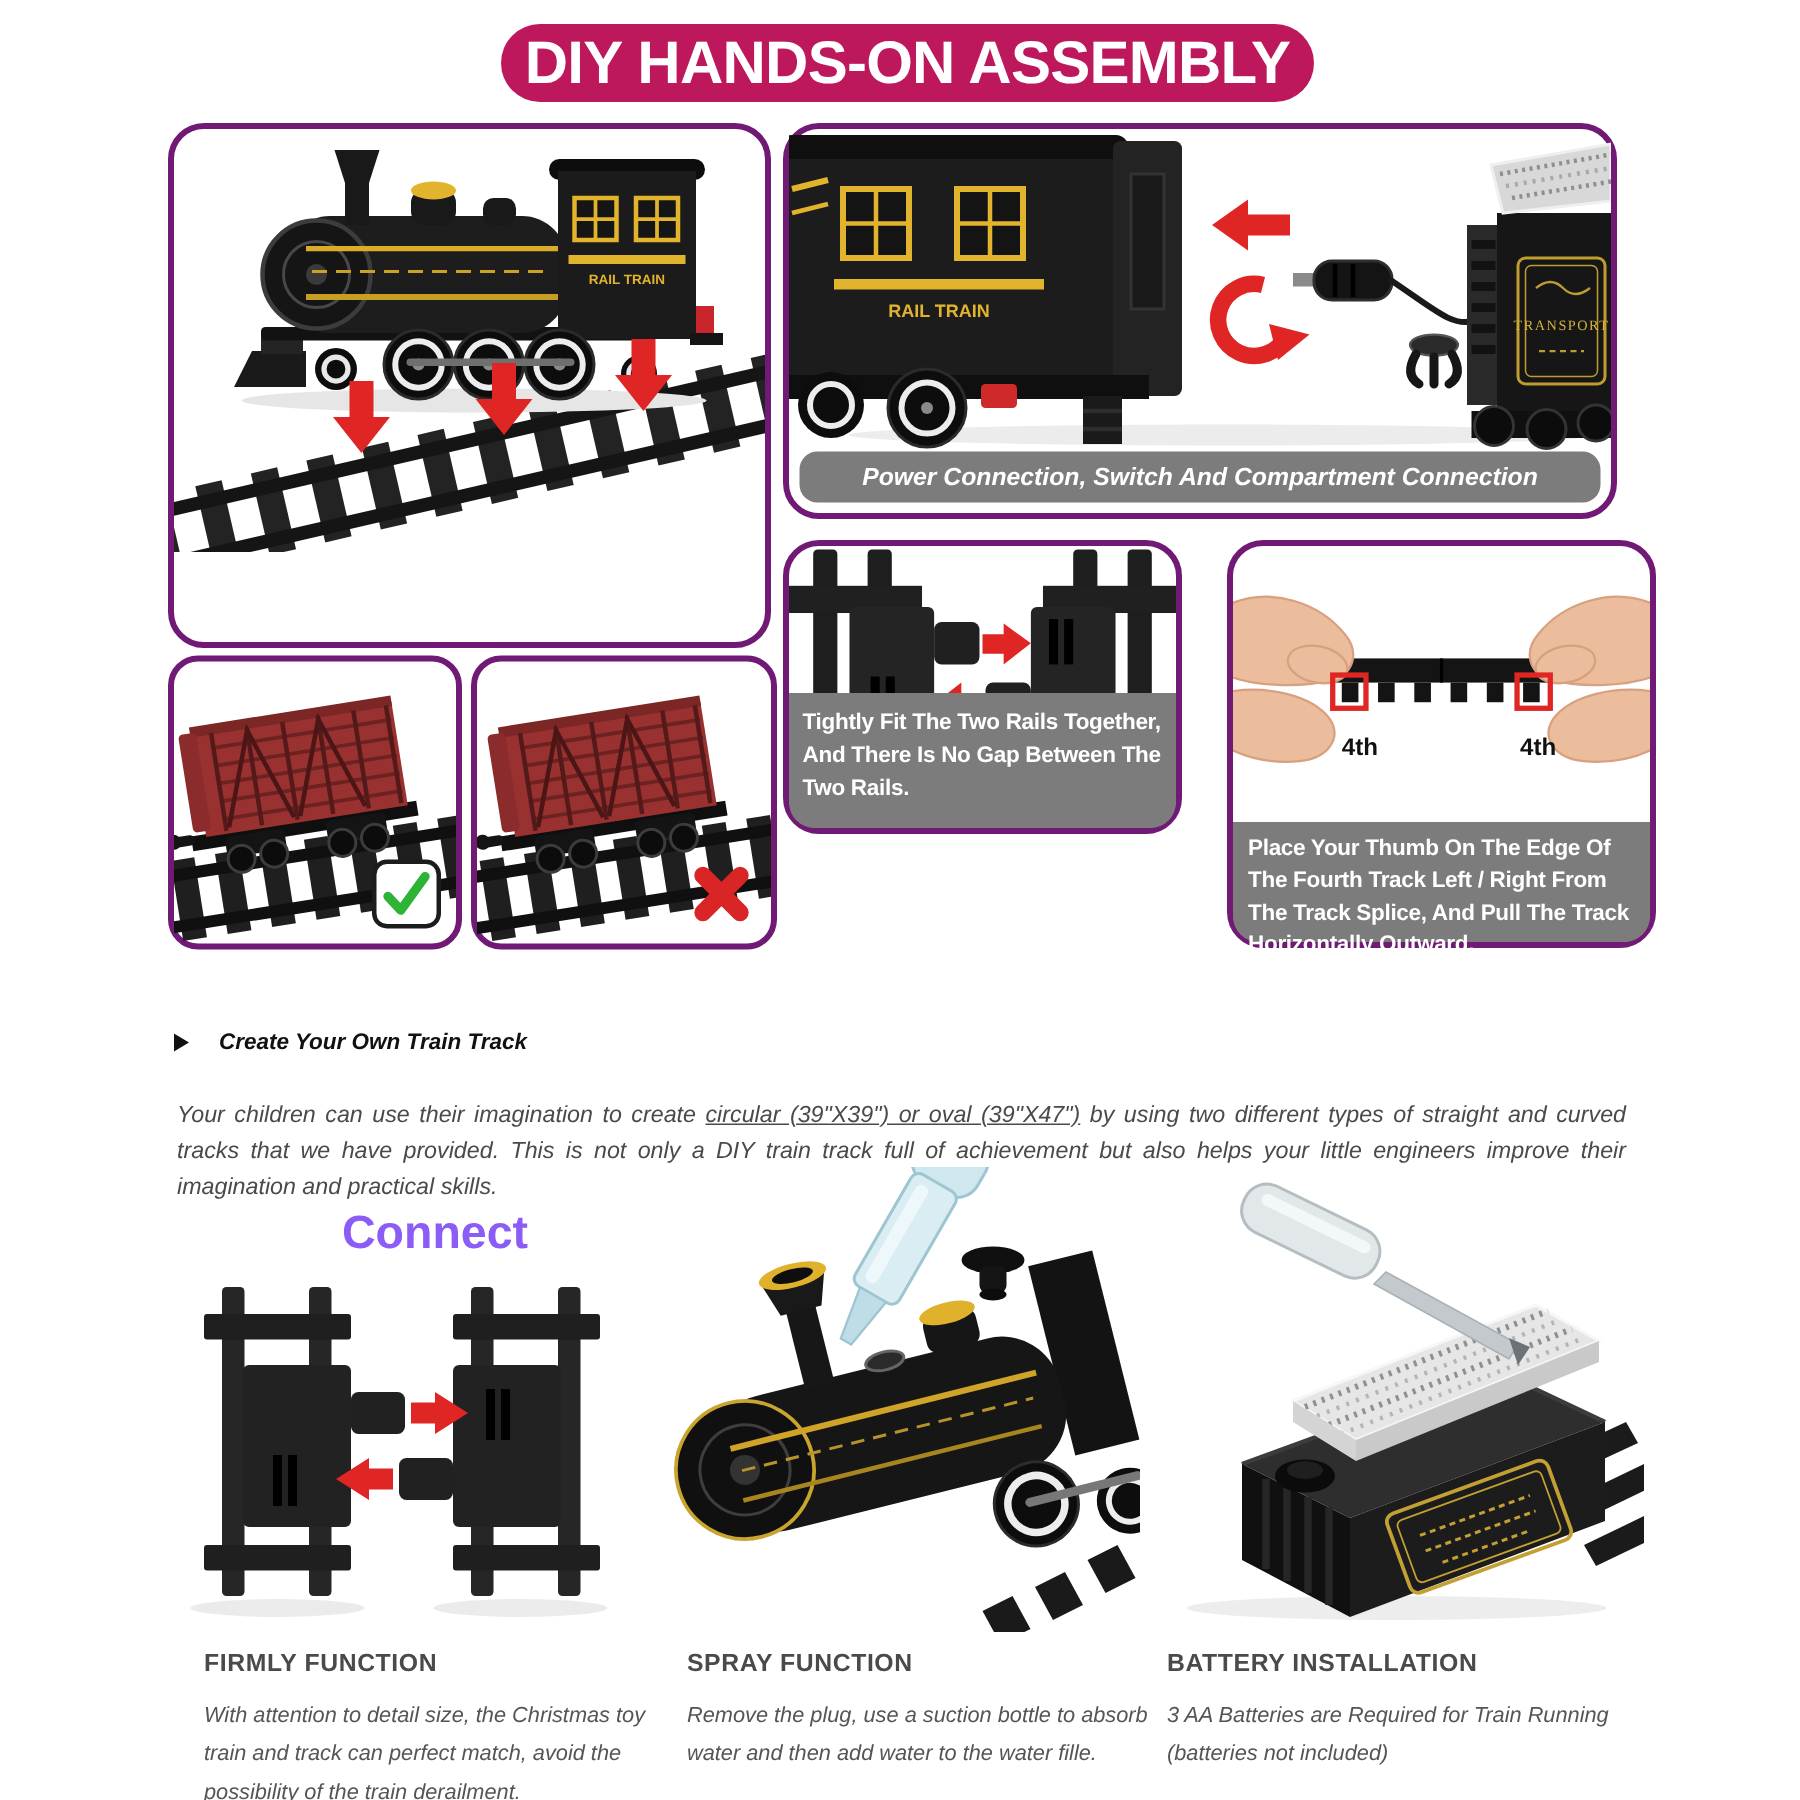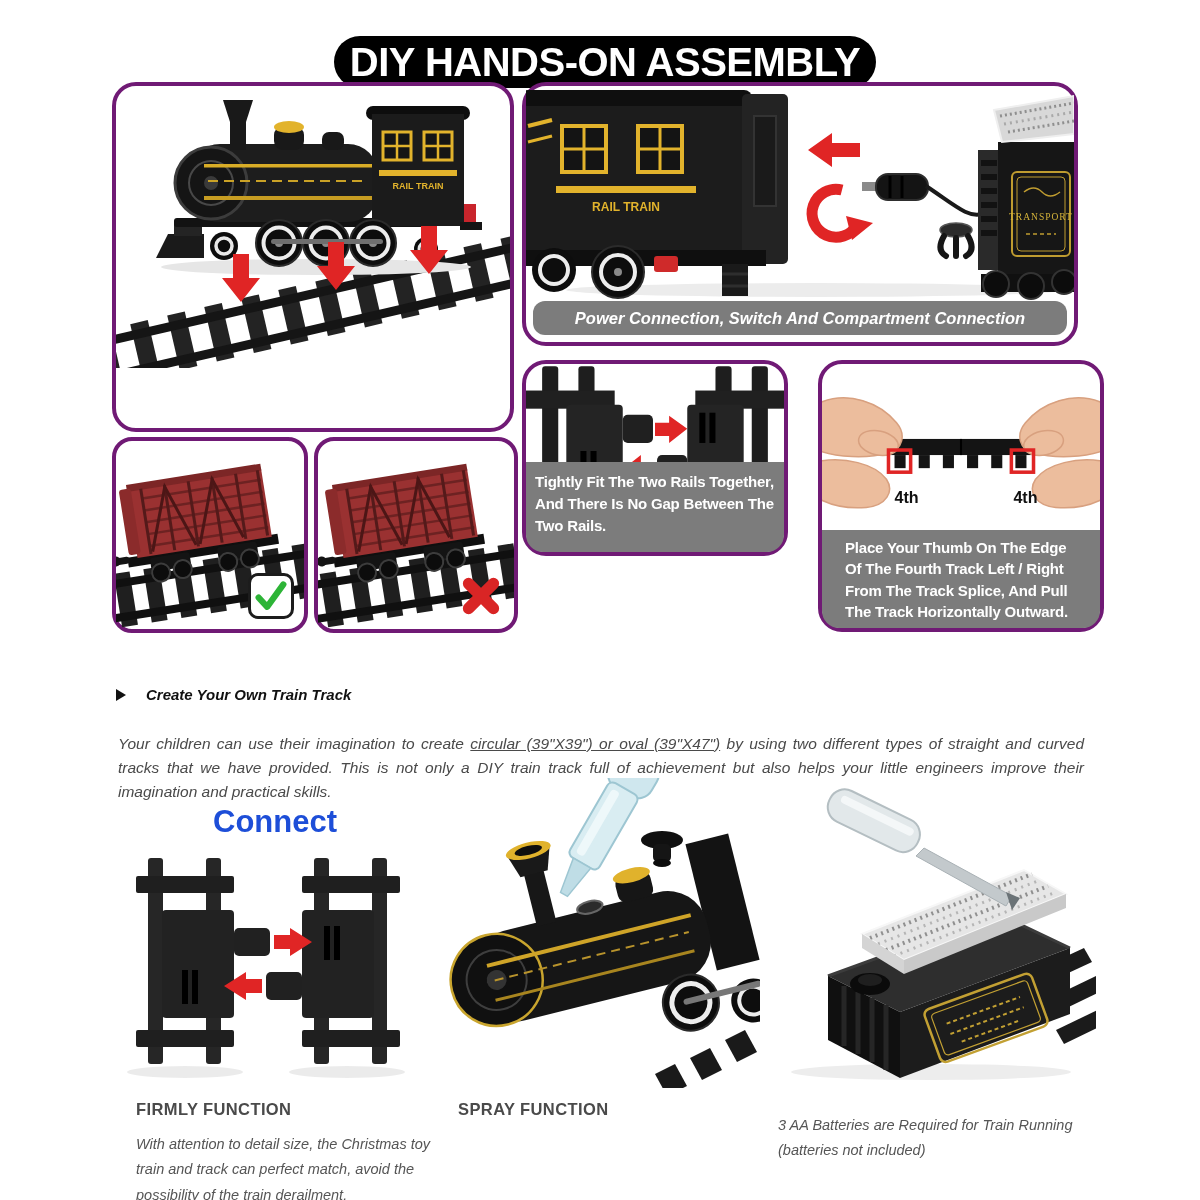--- a/index.html
+++ b/index.html
@@ -1,45 +1,45 @@
 <!DOCTYPE html>
 <html><head>
 <meta charset="utf-8">
 <style>
   html,body{margin:0;padding:0;background:#fff;}
   body{font-family:"Liberation Sans", sans-serif;}
   #canvas{position:relative;width:1200px;height:1200px;background:#fff;overflow:hidden;}
 
-  .banner{position:absolute;left:334px;top:16px;width:542px;height:52px;background:#000000;
+  .banner{position:absolute;left:334px;top:16px;width:542px;height:52px;background:#be185d;
     border-radius:27px;display:flex;align-items:center;justify-content:center;color:#fff;
-    font-size:40px;font-weight:800;letter-spacing:-0.5px;white-space:nowrap;margin-top:20px;}
+    font-size:40px;font-weight:800;letter-spacing:-0.5px;white-space:nowrap;}
 
   .panel{position:absolute;box-sizing:border-box;background:#fff;border:4px solid #701a75;border-radius:24px;}
   .panel svg{display:block;}
   .cap{position:absolute;background:#7c7c7c;color:#fff;font-weight:700;box-sizing:border-box;}
   .cap.center{left:7px;right:7px;bottom:7px;border-radius:12px;display:flex;align-items:center;
     justify-content:center;text-align:center;padding:2px 8px;font-style:italic;}
   .cap.flush{left:0;right:0;bottom:0;border-radius:0 0 17px 17px;text-align:left;}
 
   .cap-tl{height:58px;font-size:16.2px;line-height:1.18;}
   .cap-tr{height:34px;font-size:16.5px;}
   .cap-mc{height:90px;font-size:15px;line-height:1.45;padding:9px 9px;letter-spacing:-0.2px;}
-  .cap-mr{height:98px;font-size:15px;line-height:1.42;padding:7px 23px;letter-spacing:-0.2px;}
+  .cap-mr{height:80px;font-size:15px;line-height:1.42;padding:7px 10px;letter-spacing:-0.2px;}
 
   .badge{position:absolute;right:10px;bottom:10px;width:46px;height:46px;display:flex;align-items:center;justify-content:center;}
   .badge.boxed{background:#fff;border:3px solid #1c1c1c;border-radius:10px;box-sizing:border-box;}
 
   .create-head{position:absolute;left:116px;top:686px;display:flex;align-items:center;gap:20px;}
   .tri{width:0;height:0;border-left:10px solid #111;border-top:6px solid transparent;border-bottom:6px solid transparent;}
   .create-head span{font-size:15px;font-weight:700;font-style:italic;color:#111;}
   .para{position:absolute;left:118px;top:716px;width:966px;font-style:italic;font-size:15.5px;
     color:#4a4a4a;line-height:1.55;text-align:justify;}
   .para .ul{text-decoration:underline;}
 
-  .connect-head{position:absolute;left:213px;top:804px;font-size:31px;font-weight:800;color:#1d4ed8;}
+  .connect-head{position:absolute;left:228px;top:804px;font-size:31px;font-weight:800;color:#8b5cf6;}
 
   .figure{position:absolute;}
 
   .feature{position:absolute;top:1100px;}
   .feature h3{margin:0;font-size:16.5px;font-weight:600;color:#4a4a4a;letter-spacing:0.4px;}
   .feature p{margin:13px 0 0 0;font-style:italic;font-size:14.5px;color:#555;line-height:1.75;}
   #feat1{left:136px;width:318px;} #feat2{left:458px;width:312px;} #feat3{left:778px;width:330px;}
 </style>
 </head>
 <body>
@@ -504,18 +504,20 @@
       <polygon points="240,114 254,120 246,132" fill="#6b7377"></polygon>
     </g>
   </svg>
 
   <div class="feature" id="feat1">
     <h3>FIRMLY FUNCTION</h3>
     <p>With attention to detail size, the Christmas toy train and track can perfect match, avoid the possibility of the train derailment.</p>
   </div>
   <div class="feature" id="feat2">
     <h3>SPRAY FUNCTION</h3>
+    <p>Remove the plug, use a suction bottle to absorb water and then add water to the water fille.</p>
   </div>
   <div class="feature" id="feat3">
+    <h3>BATTERY INSTALLATION</h3>
     <p>3 AA Batteries are Required for Train Running (batteries not included)</p>
   </div>
 
 </div>
 
 </body></html>

